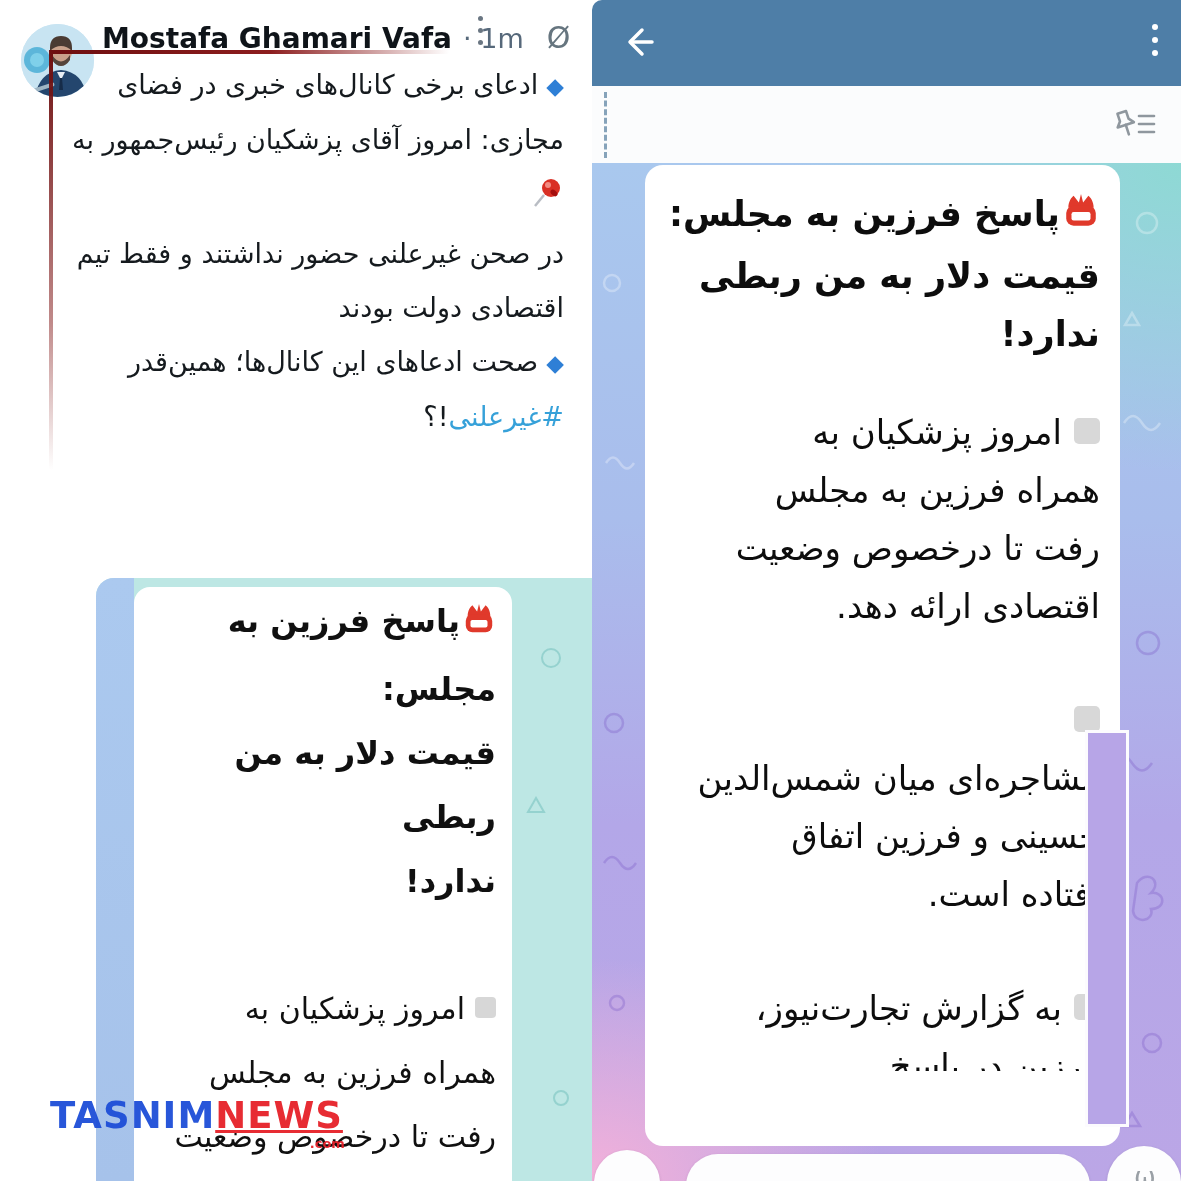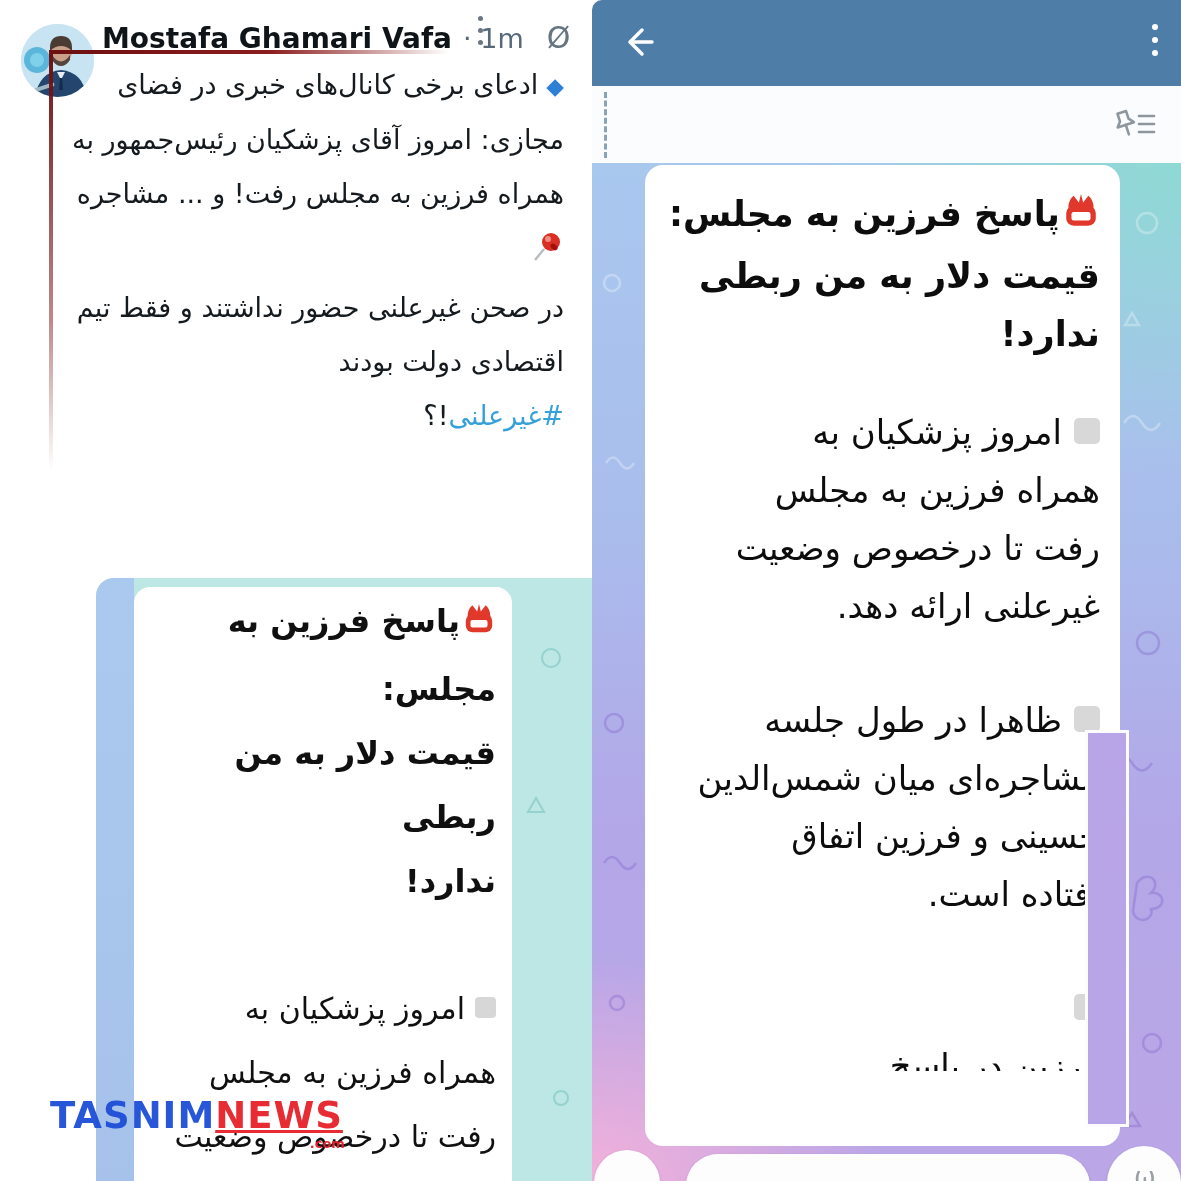--- a/index.html
+++ b/index.html
@@ -114,29 +114,29 @@
     </div>
     <div class="vdots">
         <i></i>
         <i></i>
         <i></i>
       </div>
 
     <div class="tweet-text rtl">
       <div class="t-line"><span class="dm">◆</span><span>ادعای برخی کانال‌های خبری در فضای</span></div>
       <div class="t-line">مجازی: امروز آقای پزشکیان رئیس‌جمهور به</div>
-      <div class="t-line">همراه فرزین به مجلس رفت! و ... مشاجره</div>
       <div class="t-line"><span class="pin-ico"><svg width="32" height="32" viewBox="0 0 32 32">
               <line x1="12" y1="18" x2="3" y2="29" stroke="#b9bdc4" stroke-width="2.5"></line>
               <circle cx="19" cy="11" r="9" fill="#d93025"></circle>
               <circle cx="16" cy="8" r="3" fill="#f28b82"></circle>
               <ellipse cx="22" cy="16" rx="4" ry="2.5" fill="#a50e0e" transform="rotate(40 22 16)"></ellipse>
             </svg></span></div>
       <div class="t-line">در صحن غیرعلنی حضور نداشتند و فقط تیم</div>
       <div class="t-line">اقتصادی دولت بودند</div>
+      <div class="t-line"><span class="dm">◆</span><span>صحت ادعاهای این کانال‌ها؛ همین‌قدر</span></div>
       <div class="t-line"><span class="hash">#غیرعلنی</span><span>!؟</span></div>
     </div>
 
     <div class="redline-h"></div>
     <div class="redline-v"></div>
 
     <div class="card">
       <svg class="doodles" width="496" height="603">
         <g stroke="rgba(120,160,200,0.35)" fill="none" stroke-width="2">
           <circle cx="18" cy="60" r="7"></circle>
@@ -238,30 +238,30 @@
                 <rect x="4" y="13" width="28" height="19" rx="7" fill="#e0392b"></rect>
                 <rect x="9" y="19" width="18" height="8" rx="2" fill="#ffffff"></rect>
               </svg></span><span>پاسخ فرزین به مجلس:</span></div>
         <div class="t">قیمت دلار به من ربطی</div>
         <div class="t">ندارد!</div>
       </div>
       <div class="chat-para">
         <div class="t"><span class="gsq2"></span><span>امروز پزشکیان به</span></div>
         <div class="t">همراه فرزین به مجلس</div>
         <div class="t">رفت تا درخصوص وضعیت</div>
-        <div class="t">غیرعلنی ارائه دهد.</div>
+        <div class="t">اقتصادی ارائه دهد.</div>
       </div>
       <div class="chat-para later">
-        <div class="t"><span class="gsq2"></span><span>ظاهرا در طول جلسه</span></div>
+        <div class="t"><span class="gsq2"></span></div>
         <div class="t">مشاجره‌ای میان شمس‌الدین</div>
         <div class="t">حسینی و فرزین اتفاق</div>
         <div class="t">افتاده است.</div>
       </div>
       <div class="chat-para later">
-        <div class="t"><span class="gsq2"></span></div>
+        <div class="t"><span class="gsq2"></span><span>به گزارش تجارت‌نیوز،</span></div>
         <div class="t clip-line">فرزین در پاسخ</div>
       </div>
     </div>
 
     <div class="in-circle" style="left:2px;top:1150px;width:66px;height:66px;"></div>
     <span class="glyph" style="left:18px;top:1166px;">◡</span>
     <div class="in-field"></div>
     <div class="in-circle" style="left:515px;top:1146px;width:74px;height:74px;"></div>
     <span class="glyph" style="left:542px;top:1162px;">ω</span>
   </div>

